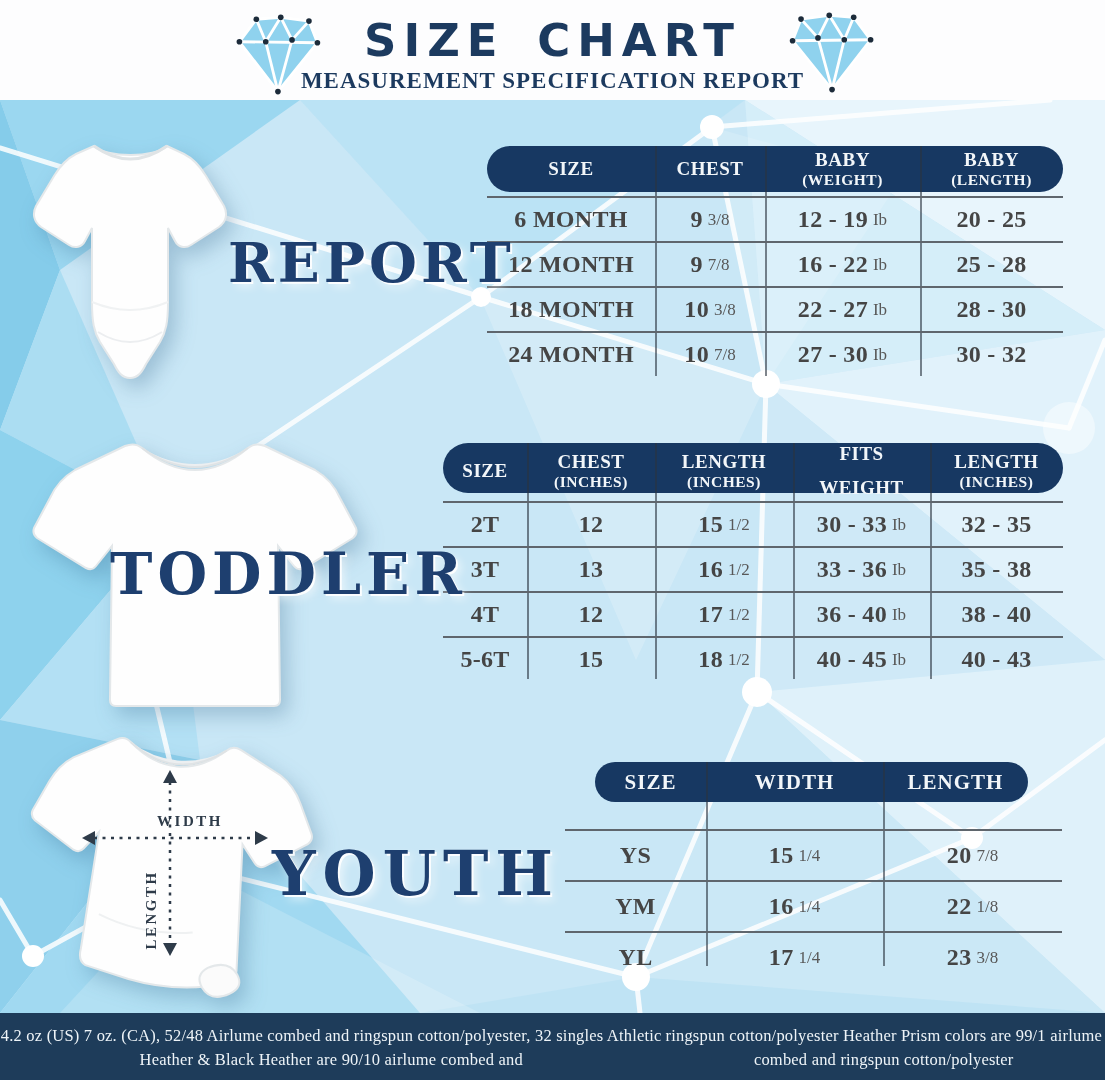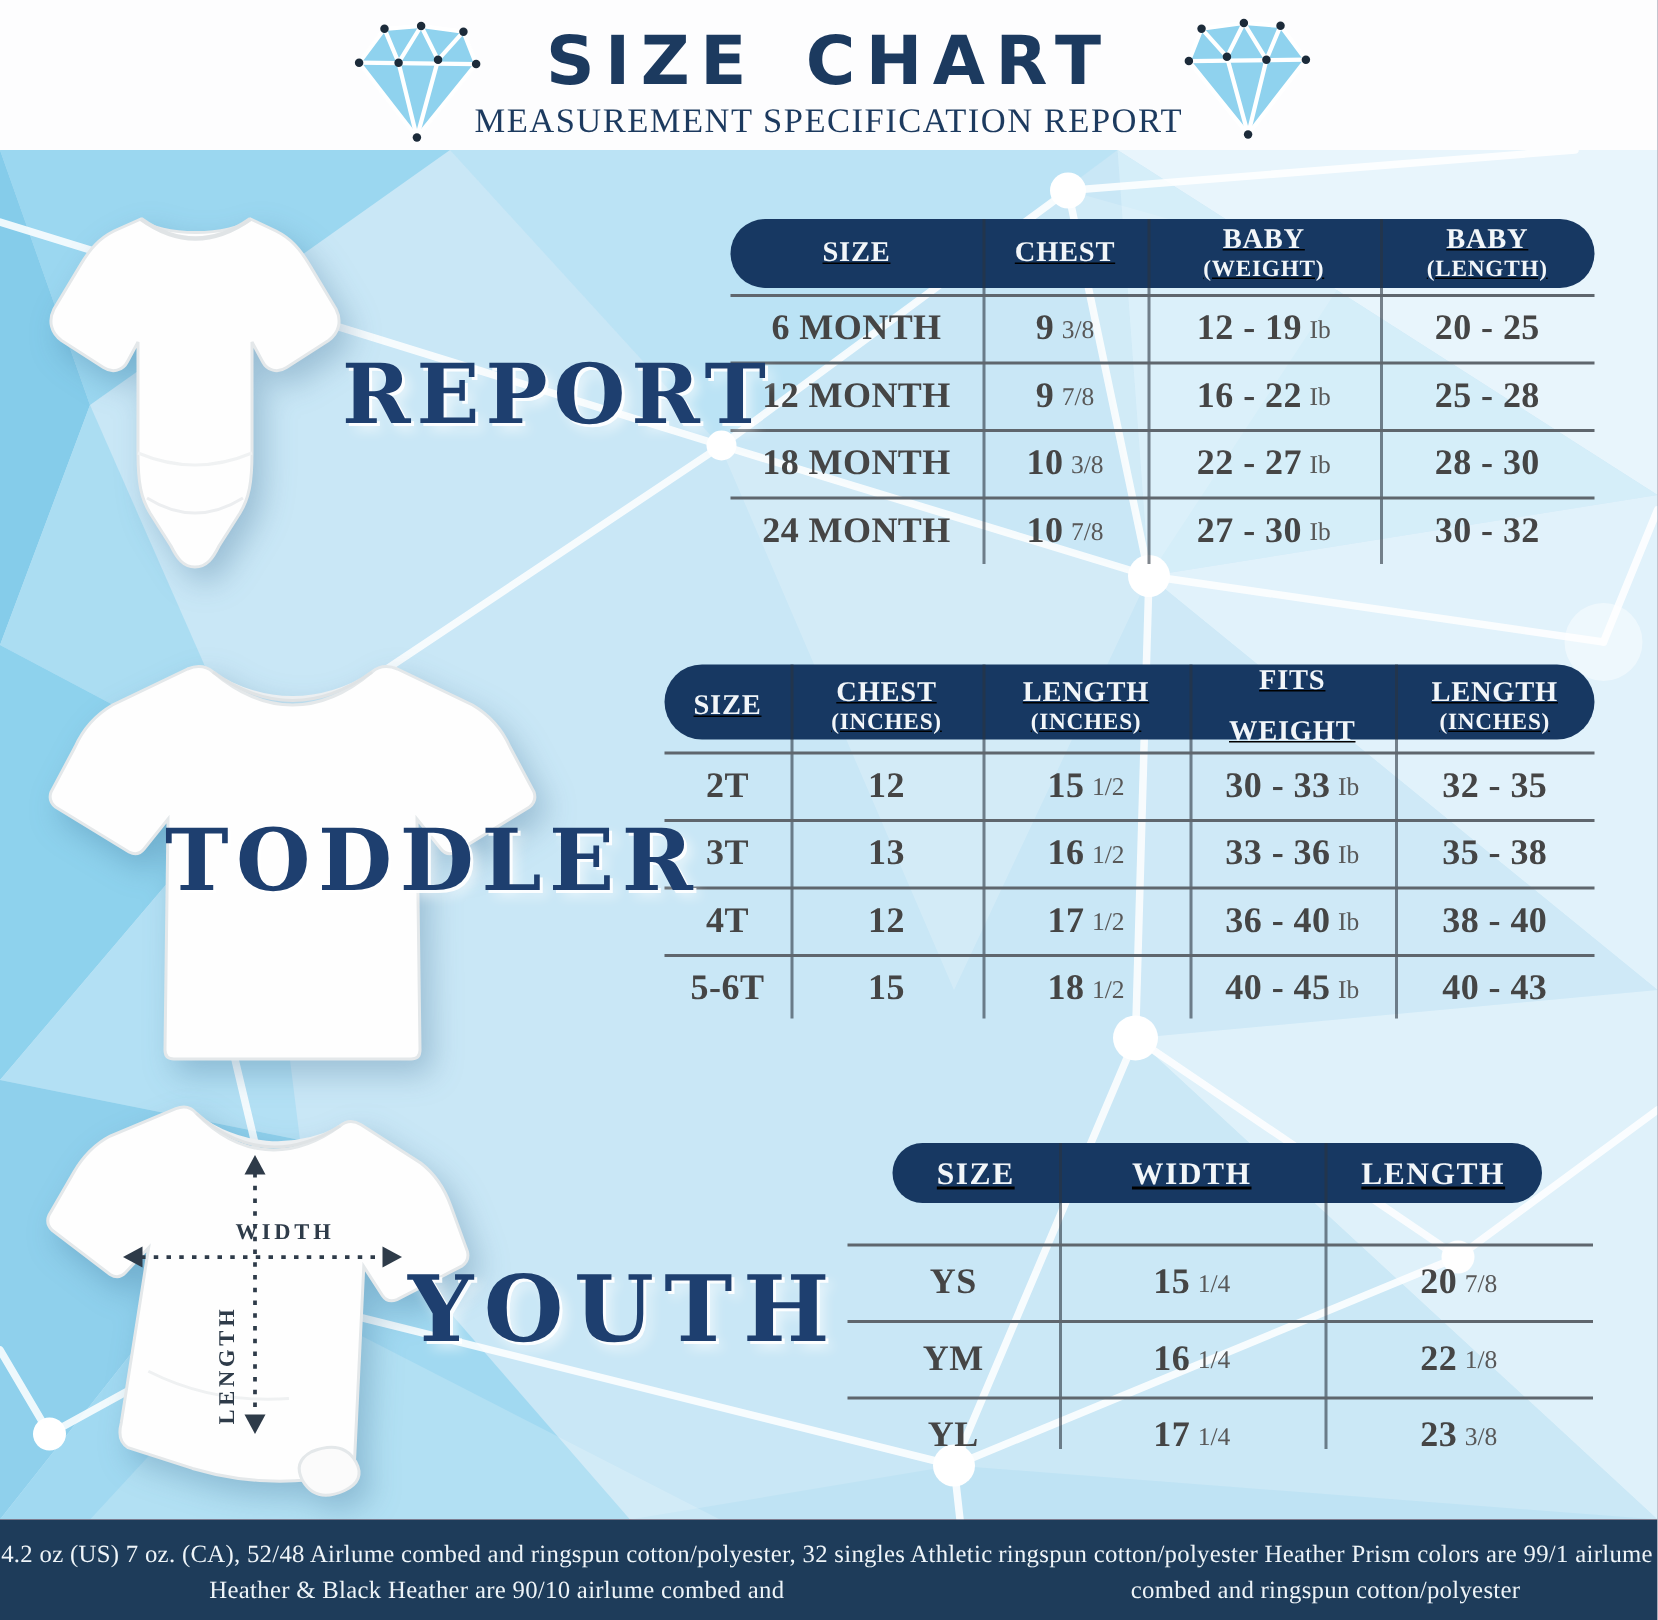--- a/index.html
+++ b/index.html
@@ -1,24 +1,24 @@
 <!DOCTYPE html>
 <html><head>
 <meta charset="utf-8">
 <style>
   html,body{margin:0;padding:0;background:#9db8c8;}
-  .page{position:relative;width:1105px;height:1080px;overflow:hidden;background:#fca5a5;
+  .page{position:relative;width:1105px;height:1080px;overflow:hidden;background:#f0abfc;
         font-family:"Liberation Serif", serif;}
   
   .topbar{position:absolute;left:0;top:0;width:1105px;height:100px;background:#fdfdfe;z-index:5;}
   .title{position:absolute;left:0;right:0;top:14px;text-align:center;
          font-family:"DejaVu Sans", sans-serif;font-weight:bold;font-size:45px;color:#1c3a5f;
          letter-spacing:7px;word-spacing:10px;}
   .subtitle{position:absolute;left:0;right:0;top:68px;text-align:center;
-            font-family:"Liberation Serif", serif;font-weight:normal;font-size:23px;color:#1c3a5f;
+            font-family:"Liberation Serif", serif;font-weight:bold;font-size:23px;color:#1c3a5f;
             letter-spacing:1px;}
   .diamond{position:absolute;z-index:6;}
   .diamond.left{left:230px;top:10px;}
   .diamond.right{left:786px;top:8px;transform:scaleX(-1);}
   
   .bg{position:absolute;left:0;top:100px;z-index:0;}
   
   .seclabel{position:absolute;z-index:4;font-family:"DejaVu Serif", serif;font-weight:bold;color:#1e3f6f;
             text-shadow:2px 2px 0 rgba(255,255,255,.9), 5px 5px 8px rgba(255,255,255,.55);}
   .l-onesie{left:228px;top:230px;font-size:55px;letter-spacing:4px;}
@@ -35,21 +35,21 @@
   .t1{left:443px;top:443px;width:620px;}
   .t2{left:565px;top:762px;width:497px;}
   .pill{position:relative;display:grid;background:#173862;border-radius:26px;z-index:1;}
   .t0 .pill{height:46px;border-radius:23px;}
   .t1 .pill{height:50px;border-radius:25px;}
   .t2 .pill{height:40px;border-radius:20px;width:433px;margin-left:30px;}
   .g0{grid-template-columns:168px 110px 155px 143px;}
   .g1{grid-template-columns:84px 128px 138px 137px 133px;}
   .g2p{grid-template-columns:111px 177px 145px;}
   .g2r{grid-template-columns:141px 177px 179px;}
-  .hc{display:flex;flex-direction:column;justify-content:center;text-align:center;text-decoration:underline;}
+  .hc{display:flex;flex-direction:column;justify-content:center;text-align:center;}
   .hl1{display:block;font-weight:bold;color:#f2f6f9;letter-spacing:.5px;}
   .hl2{display:block;font-weight:bold;color:#f2f6f9;letter-spacing:.5px;}
   .t0 .hl1{font-size:19px;} .t0 .hl2{font-size:15.5px;}
   .t1 .hl1{font-size:19px;} .t1 .hl2{font-size:15.5px;}
   .t1 .hl2.big{font-size:19px;margin-top:12px;}
   .t2 .hl1{font-size:21px;letter-spacing:1px;}
   .hl2:empty{display:none;}
   .rows{position:relative;z-index:2;}
   .t0 .rows{margin-top:4px;} .t1 .rows{margin-top:8px;} .t2 .rows{margin-top:27px;}
   .row{display:grid;border-top:2px solid #5f666d;}

